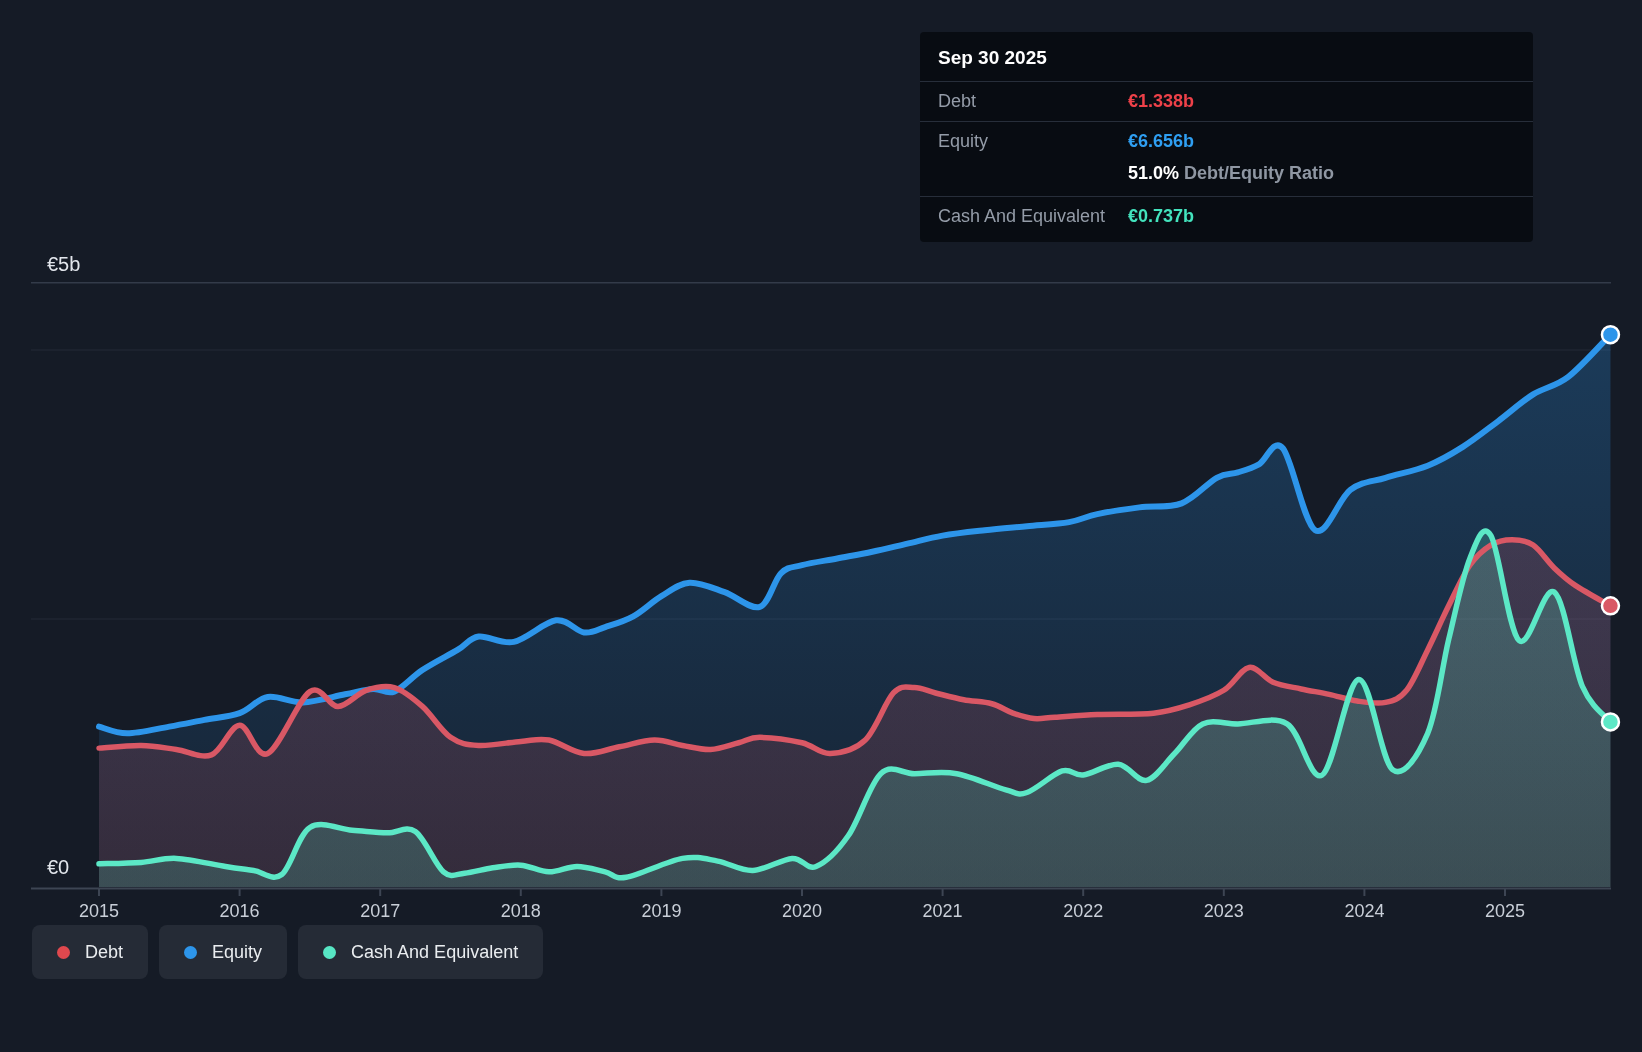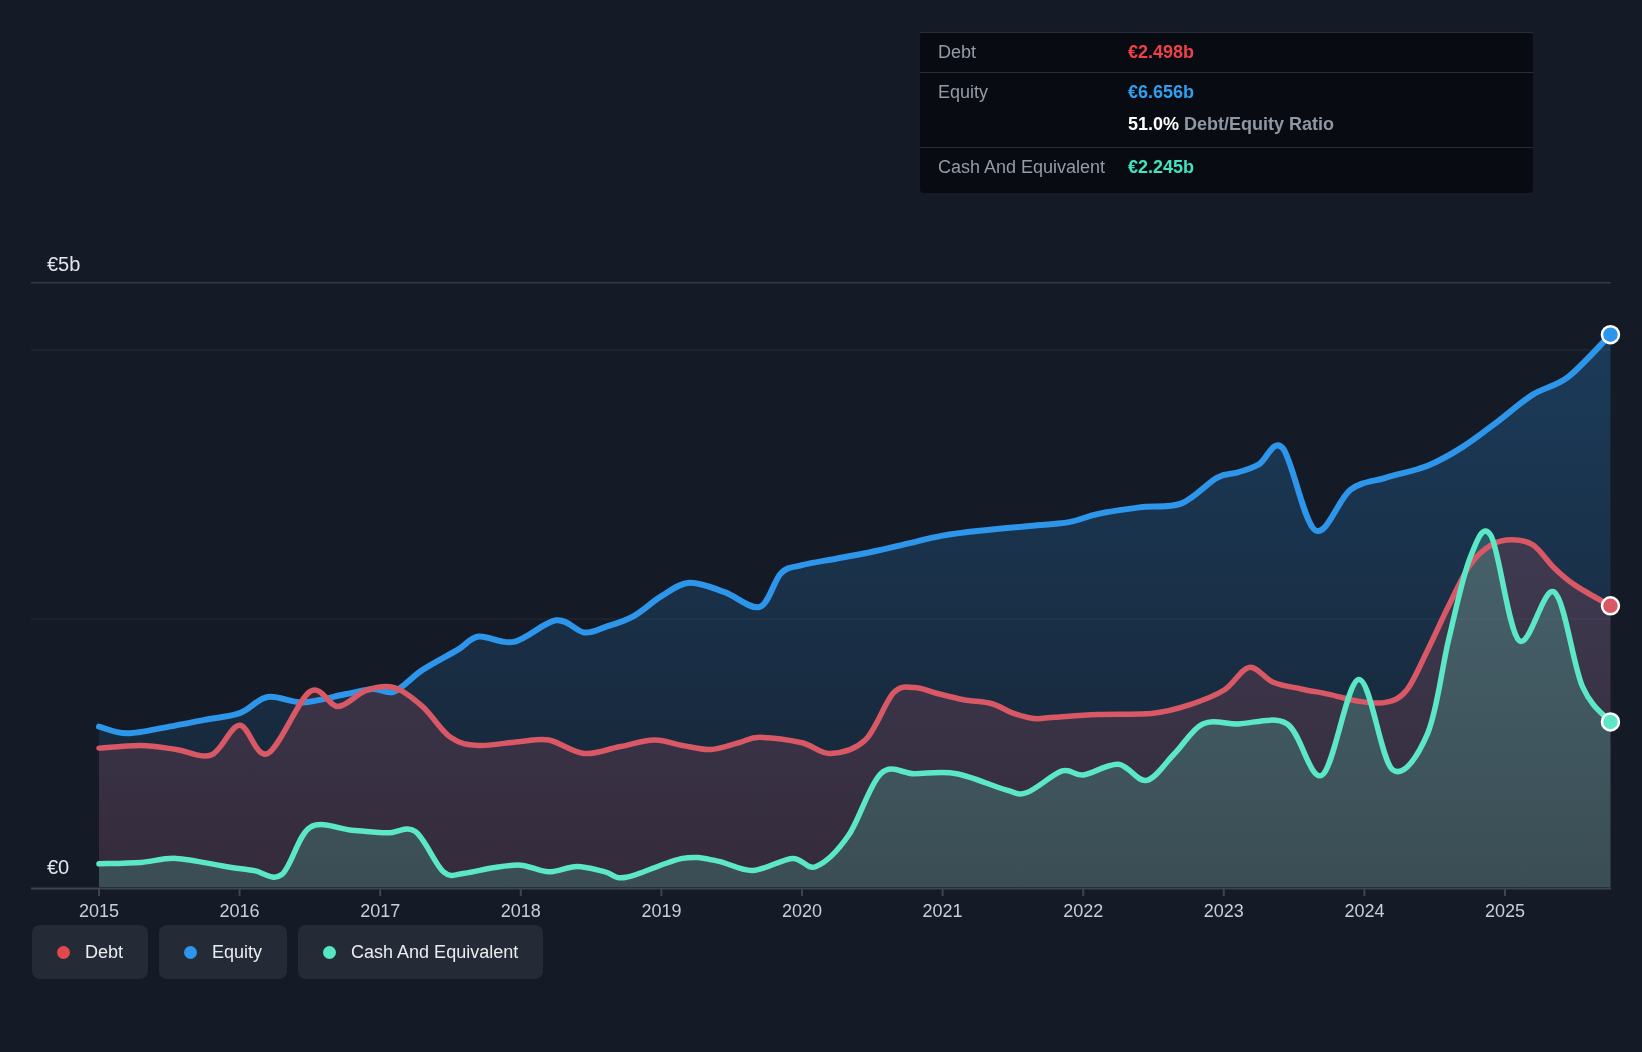--- a/index.html
+++ b/index.html
@@ -86,38 +86,39 @@
     <line x1="1505" x2="1505" y1="889" y2="896" stroke="#3d4553" stroke-width="2"></line>
     <text x="1505" y="917" text-anchor="middle" class="xlab">2025</text>
     <text x="47" y="270.75" class="ylab">€5b</text>
     <text x="47" y="874" class="ylab">€0</text>
     <circle cx="1610.45" cy="334.66700000000003" r="8.5" fill="#2d95ea" stroke="#ffffff" stroke-width="2.5"></circle>
     <circle cx="1610.45" cy="605.819" r="8.5" fill="#d95865" stroke="#ffffff" stroke-width="2.5"></circle>
     <circle cx="1610.45" cy="721.8924999999999" r="8.5" fill="#5ce8c6" stroke="#ffffff" stroke-width="2.5"></circle>
   </svg>
 
 <div class="tooltip">
+  <div class="tt-title">Sep 30 2025</div>
   <div class="tt-row">
     <span class="lbl">Debt</span>
-    <span class="tt-val" id="val-debt" style="color: rgb(238, 65, 73);">€2.498b</span>
+    <span class="tt-val" id="val-debt" style="color: rgb(238, 65, 73);">€1.338b</span>
   </div>
   <div class="tt-row">
     <span class="lbl">Equity</span>
     <span class="tt-val" id="val-equity" style="color: rgb(47, 159, 242);">€6.656b</span>
   </div>
   <div class="tt-row tt-ratio">
     <span class="lbl"></span>
     <span>
       <span class="ratio-pct">51.0%</span>
       <span class="ratio-lbl">Debt/Equity Ratio</span>
     </span>
   </div>
   <div class="tt-row last">
     <span class="lbl">Cash And Equivalent</span>
-    <span class="tt-val" id="val-cash" style="color: rgb(67, 227, 189);">€2.245b</span>
+    <span class="tt-val" id="val-cash" style="color: rgb(67, 227, 189);">€0.737b</span>
   </div>
 </div>
 
 <div class="legend">
   <div class="chip">
     <span class="dot" id="dot-debt" style="background: rgb(224, 72, 78);"></span>
     <span>Debt</span>
   </div>
   <div class="chip">
     <span class="dot" id="dot-equity" style="background: rgb(45, 149, 234);"></span>

